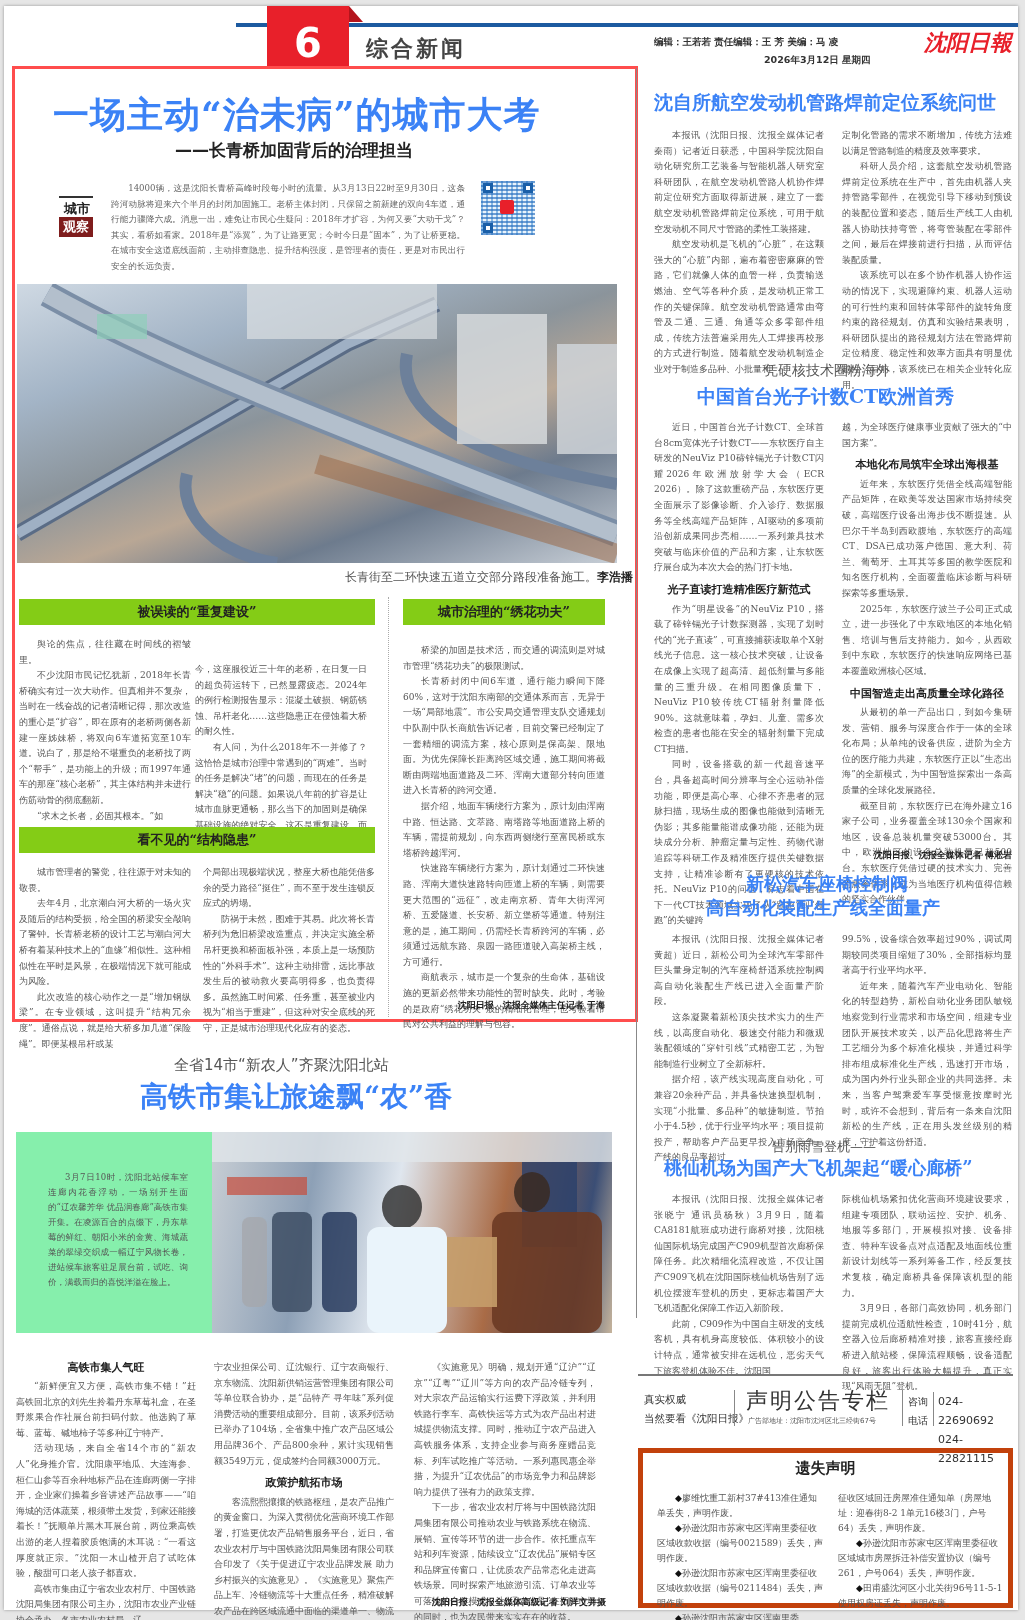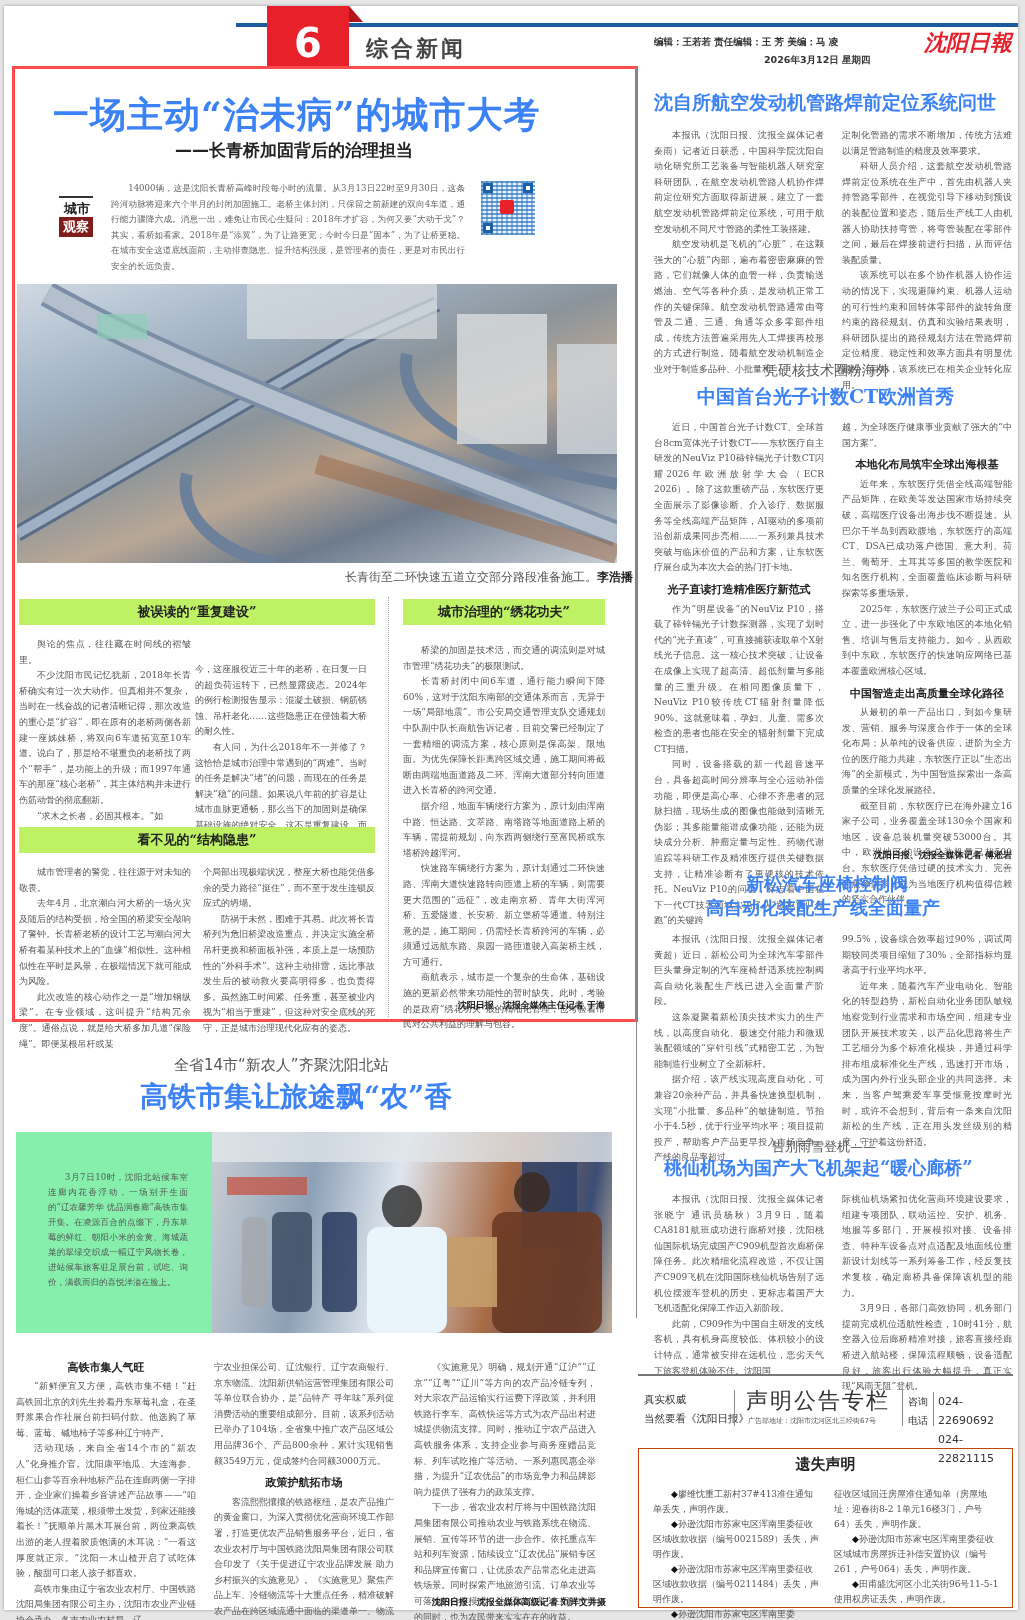--- a/index.html
+++ b/index.html
@@ -14,30 +14,30 @@
   .section-name { position: absolute; left: 362px; top: 28px; font-family: "DejaVu Sans", sans-serif; font-size: 22px; font-weight: bold; color: #444; letter-spacing: 3px; }
   .editors { position: absolute; left: 650px; top: 30px; font-family: "DejaVu Sans", sans-serif; font-size: 9.5px; color: #333; font-weight: bold; }
   .pubdate { position: absolute; left: 760px; top: 48px; font-family: "DejaVu Sans", sans-serif; font-size: 9.5px; color: #333; font-weight: bold; }
   .masthead { position: absolute; left: 920px; top: 22px; font-family: "DejaVu Serif", serif; font-size: 22px; color: #e8202a; font-style: italic; font-weight: bold; }
   
   .lead-frame { position: absolute; left: 8px; top: 60px; width: 626px; height: 956px; border: 3px solid #ff4d4d; }
   .headline { font-family: "DejaVu Serif", serif; font-weight: bold; color: #3b82f6; }
   .subhead { font-family: "DejaVu Sans", sans-serif; color: #222; }
   .body-text { font-size: 9px; line-height: 15.6px; color: #555; text-align: justify; text-indent: 2em; }
   .body-text p { text-indent: 2em; }
-  .boxhead { position: absolute; background: #bef264; color: #222; font-weight: bold; font-size: 13px; text-align: center; height: 26px; line-height: 26px; }
+  .boxhead { position: absolute; background: #84cc16; color: #222; font-weight: bold; font-size: 13px; text-align: center; height: 26px; line-height: 26px; }
   .byline { font-family: "DejaVu Sans", sans-serif; font-size: 9px; font-weight: bold; color: #222; text-align: right; }
   .photo { position: absolute; overflow: hidden; }
   .photo-bridge { background: linear-gradient(160deg, #cfd9e3 0%, #a3b4c6 25%, #8b949b 45%, #b9a795 60%, #6d7b8d 75%, #c7ced6 100%); }
   .photo-market { background: linear-gradient(100deg, #c9cfd5 0%, #8da0b6 25%, #dfe6ee 45%, #a96b46 70%, #3b4e75 90%, #c6b49c 100%); }
   .col-rule-v { position: absolute; border-left: 1px dotted #aaa; }
   .col-rule-solid { position: absolute; border-left: 1px solid #888; }
   .hr { position: absolute; height: 1px; background: #888; }
   .sidebar-green { position: absolute; background: #86efac; }
-  .ad-box { position: absolute; border: 1px solid #c2410c; }
+  .ad-box { position: absolute; border: 5px solid #c2410c; }
   .notice-item { font-size: 9px; line-height: 15px; color: #555; text-indent: 2em; }
   .notice-item .dia { color: #111; }
   .kicker { font-family: "DejaVu Sans", sans-serif; color: #555; }
   .inline-sub { font-family: "DejaVu Sans", sans-serif; font-weight: bold; color: #222; font-size: 11px; text-align: center; }
   .column-label { width: 24px; font-weight: bold; text-align: center; }
   .qr { position: absolute; background:
       repeating-linear-gradient(0deg, rgba(40,110,190,.65) 0 2px, transparent 2px 4px),
       repeating-linear-gradient(90deg, rgba(60,140,210,.55) 0 2px, transparent 2px 5px), #eaf3fb; }
   .qr .corner { position: absolute; width: 10px; height: 10px; border: 3px solid #1a5fa8; background: #fff; }
   .qr .logo { position: absolute; left: 19px; top: 19px; width: 14px; height: 14px; background: #e8202a; border-radius: 2px; }

